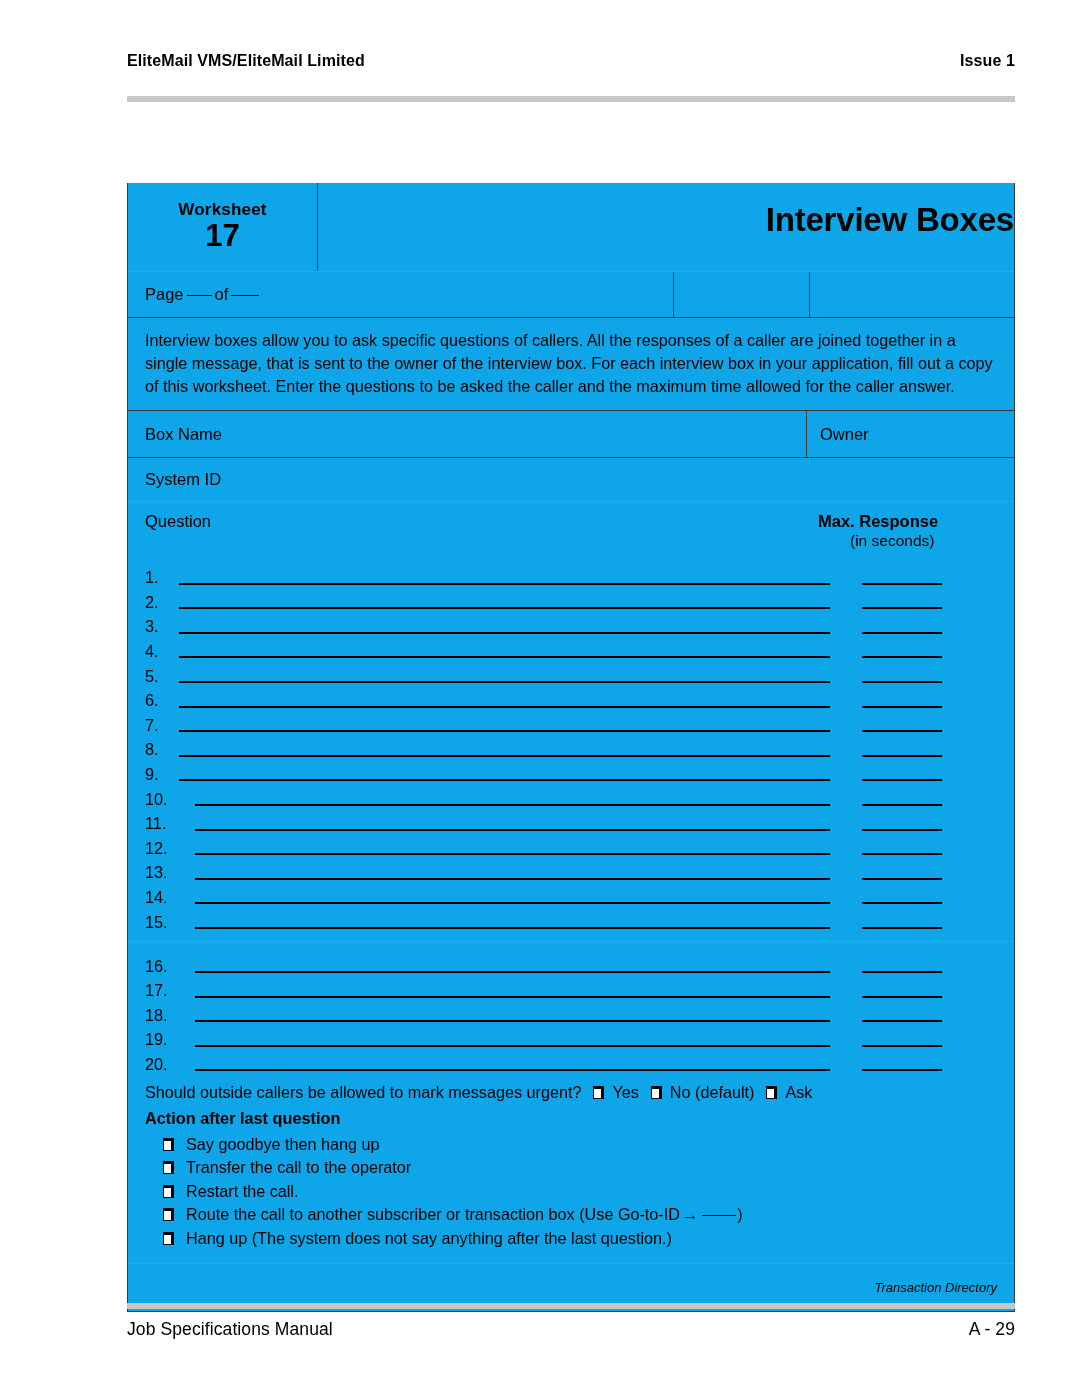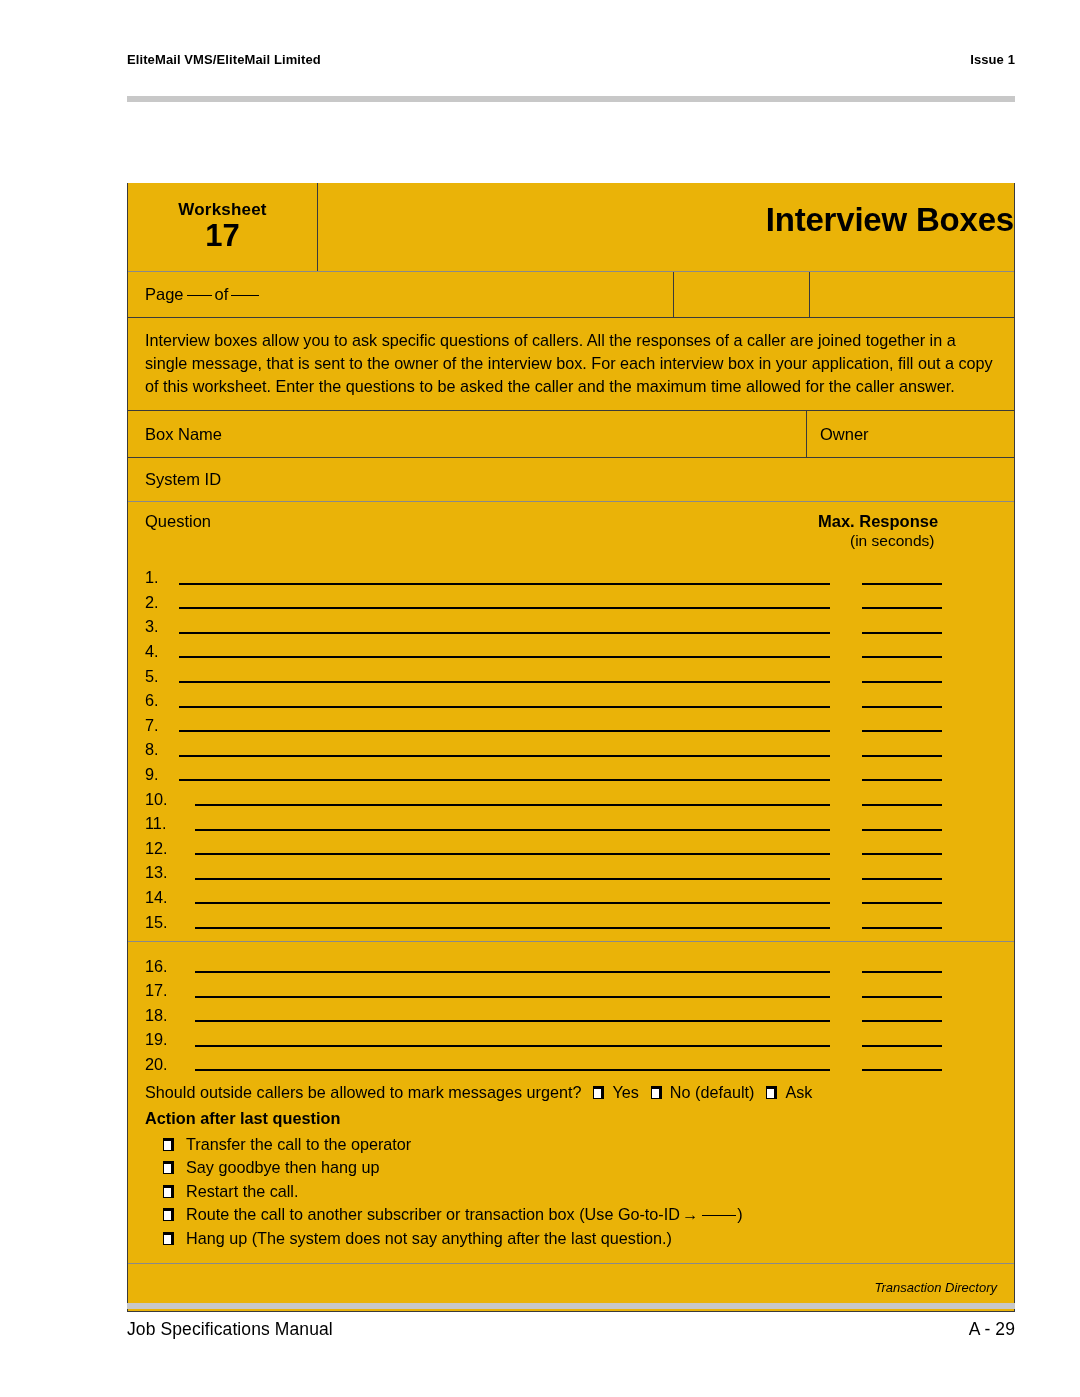--- a/index.html
+++ b/index.html
@@ -18,21 +18,21 @@
 
   
   .page-header {
     position: absolute;
     left: 127px;
     top: 52px;
     width: 888px;
     display: flex;
     justify-content: space-between;
     align-items: baseline;
-    font-size: 13px;
+    font-size: 16px;
     font-weight: bold;
     letter-spacing: 0.1px;
   }
   .header-rule {
     position: absolute;
     left: 127px;
     top: 96px;
     width: 888px;
     height: 6px;
     background: #c8c8c8;
@@ -63,21 +63,21 @@
 
   
   .worksheet {
     position: absolute;
     left: 127px;
     top: 183px;
     width: 888px;
     border: 1.5px solid #3a3a3a;
     border-top: none;
     box-sizing: border-box;
-    background: #eab308;
+    background: #0ea5e9;
   }
   .worksheet-topbar {
     position: absolute;
     left: 127px;
     top: 183px;
     width: 888px;
     height: 6px;
     background: #000000;
   }
 
@@ -522,25 +522,25 @@
     <span class="urgent-opt">
       <span class="cb"></span>
       <span>Ask</span>
     </span>
   </div>
 
   <div class="action-title">Action after last question</div>
   <div class="action-list">
     <div class="action-item">
       <span class="cb"></span>
+      <span>Say goodbye then hang up</span>
+    </div>
+    <div class="action-item">
+      <span class="cb"></span>
       <span>Transfer the call to the operator</span>
-    </div>
-    <div class="action-item">
-      <span class="cb"></span>
-      <span>Say goodbye then hang up</span>
     </div>
     <div class="action-item">
       <span class="cb"></span>
       <span>Restart the call.</span>
     </div>
     <div class="action-item">
       <span class="cb"></span>
       <span>Route the call to another subscriber or transaction box (Use Go-to-ID</span>
       <span class="arrow">→</span>
       <span class="goto-rule"></span>

